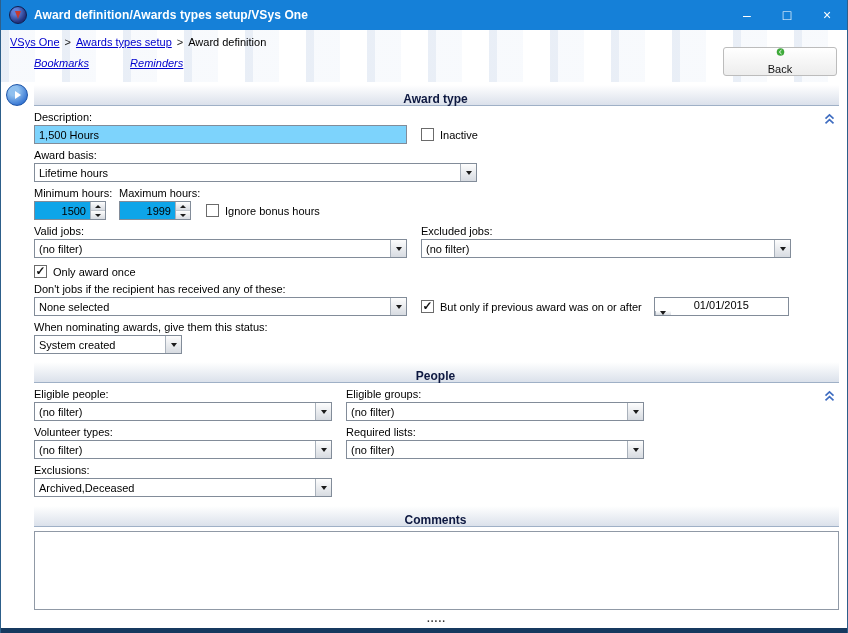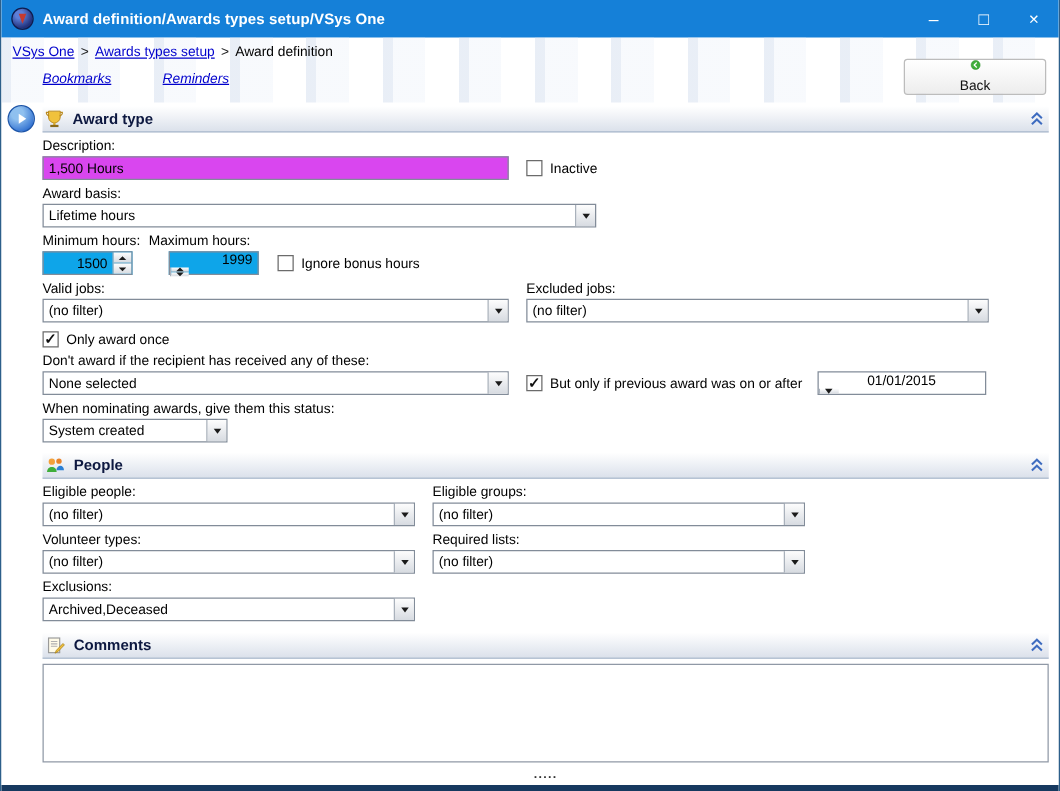--- a/index.html
+++ b/index.html
@@ -38,29 +38,29 @@
   .side-toggle { position: absolute; left: 5px; top: 84px; width: 22px; height: 22px; border-radius: 50%;
       background: radial-gradient(circle at 35% 30%, #8fc0ef 0 25%, #2f6fd0 80%); border: 1px solid #1d55a8;
       display: flex; align-items: center; justify-content: center; z-index: 4; cursor: pointer; }
   .side-toggle .tri { width: 0; height: 0; border-top: 4px solid transparent; border-bottom: 4px solid transparent;
       border-left: 6px solid #fff; margin-left: 2px; }
 
   
   .main { padding: 0 8px 0 33px; position: relative; }
 
   .section-header { height: 21px; display: flex; align-items: center; gap: 7px; padding: 0 4px 0 2px;
-      background: linear-gradient(#ffffff, #dbe1eb); border-bottom: 1px solid #9fb0c6; margin-top: 3px; }
+      background: linear-gradient(#ffffff, #dbe1eb); border-bottom: 1px solid #9fb0c6; margin-top: 3px; flex-direction: column; }
   .section-title { font-weight: bold; font-size: 12px; color: #0d1840; }
   .collapse-btn { margin-left: auto; display: flex; align-items: center; cursor: pointer; }
 
   .flabel { display: block; margin: 5px 0 2px; color: #000; }
   .lblrow { display: flex; margin: 5px 0 2px; }
   .row { display: flex; align-items: center; }
 
-  .text-input { height: 19px; border: 1px solid #828c99; background: #d946ef; padding: 0 4px;
+  .text-input { height: 19px; border: 1px solid #828c99; background: #7dd3fc; padding: 0 4px;
       display: flex; align-items: center; font-size: 11px; }
   .combo { height: 19px; border: 1px solid #828c99; background: #fff; display: flex; align-items: stretch; cursor: pointer; }
   .combo .cv { flex: 1; padding: 0 4px; display: flex; align-items: center; white-space: nowrap; overflow: hidden; }
   .combo .cb { width: 16px; border-left: 1px solid #a9b1bb; background: linear-gradient(#fdfdfd, #d7dbe1);
       display: flex; align-items: center; justify-content: center; }
   .combo .cb::after { content: ""; border-left: 3.5px solid transparent; border-right: 3.5px solid transparent;
       border-top: 4.5px solid #1b1b1b; }
 
   .spin { height: 19px; border: 1px solid #828c99; background: #0ea5e9; display: flex; }
   .spin .sv { flex: 1; display: flex; align-items: center; justify-content: flex-end; padding-right: 4px; }
@@ -74,21 +74,21 @@
   .cbrow { display: flex; align-items: center; gap: 6px; }
   .checkbox { width: 13px; height: 13px; border: 1px solid #6b6b6b; background: #fff; flex: 0 0 auto;
       display: inline-flex; align-items: center; justify-content: center; cursor: pointer;
       font-weight: bold; color: #101010; font-size: 12px; line-height: 1; }
   .checkbox[data-checked="true"]::before { content: "✓"; margin-top: -1px; }
 
   
   .w373 { width: 373px; } .w443 { width: 443px; } .w72 { width: 72px; } .w148 { width: 148px; }
   .w298 { width: 298px; } .w370 { width: 370px; } .w135 { width: 135px; flex-direction: column; }
   .c1 { width: 387px; } .h1 { width: 85px; } .p1 { width: 312px; }
-  .ml14 { margin-left: 14px; } .ml13 { margin-left: 29px; flex-direction: column; } .ml15 { margin-left: 15px; } .ml12 { margin-left: 12px; }
+  .ml14 { margin-left: 14px; } .ml13 { margin-left: 13px; } .ml15 { margin-left: 15px; } .ml12 { margin-left: 12px; }
   .mt7 { margin-top: 7px; }
 
   .date-combo .cv { justify-content: center; }
 
   .comments-box { width: 100%; height: 79px; border: 1px solid #9099a6; resize: none; margin-top: 4px;
       font-family: "Liberation Sans", sans-serif; font-size: 11px; padding: 3px; outline: none; }
 
   .footer-dots { text-align: center; font-size: 10px; font-weight: bold; color: #333; letter-spacing: 1px;
       margin-top: 3px; line-height: 8px; cursor: row-resize; }
 
@@ -211,21 +211,21 @@
         <span class="cv">(no filter)</span>
         <span class="cb"></span>
       </div>
     </div>
 
     <div class="cbrow mt7">
       <span class="checkbox" data-checked="true"></span>
       <span>Only award once</span>
     </div>
 
-    <label class="flabel">Don't award if the recipient has received any of these:</label>
+    <label class="flabel">Don't jobs if the recipient has received any of these:</label>
     <div class="row">
       <div class="combo w373">
         <span class="cv">None selected</span>
         <span class="cb"></span>
       </div>
       <div class="cbrow ml14">
         <span class="checkbox" data-checked="true"></span>
         <span>But only if previous award was on or after</span>
       </div>
       <div class="combo date-combo w135 ml12">

